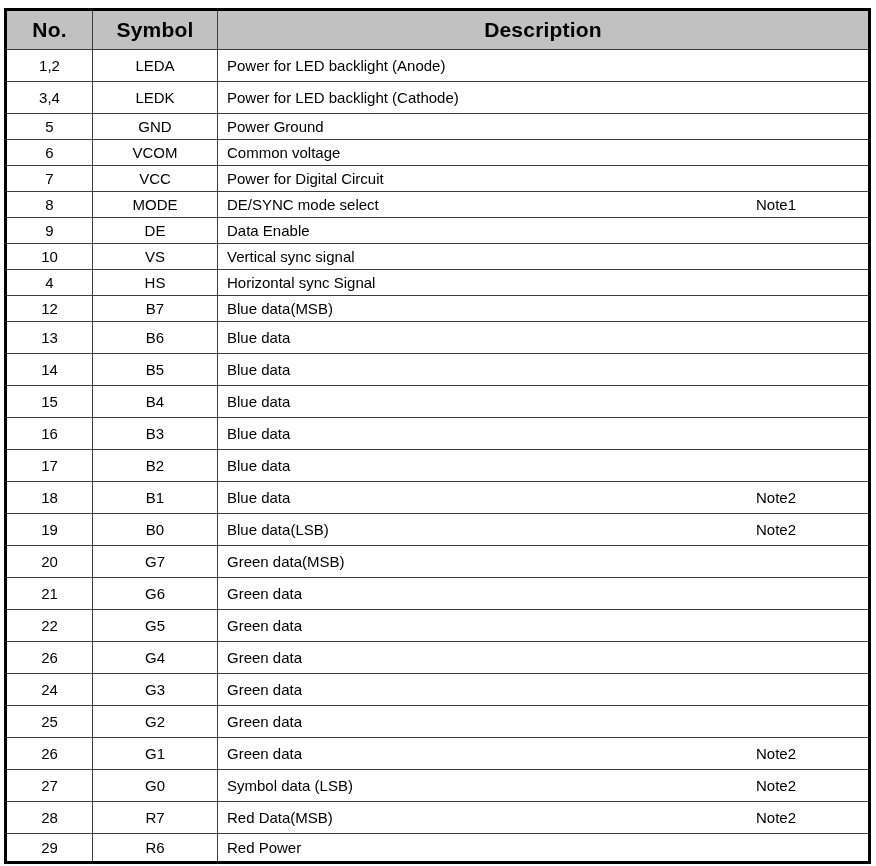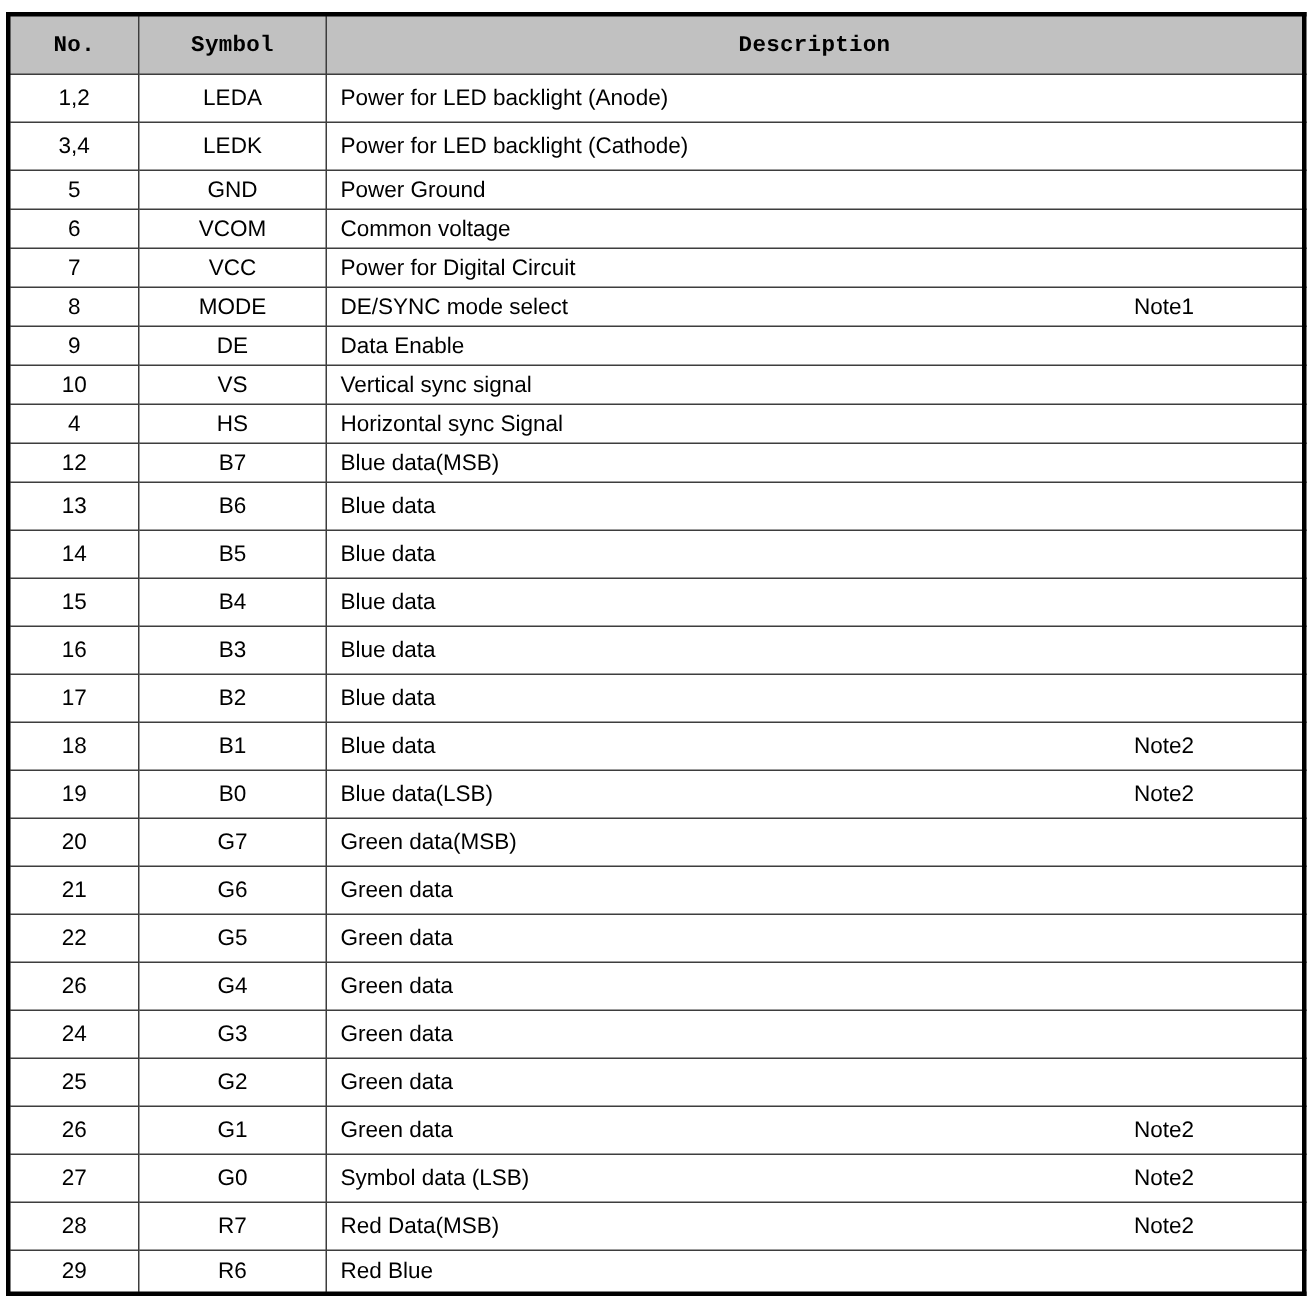--- a/index.html
+++ b/index.html
@@ -29,24 +29,23 @@
   }
   th, td {
     border: 1.5px solid var(--grid-color, #3d3d3d);
     padding: 0;
     vertical-align: middle;
   }
   thead tr { height: 40px; }
   th {
     background: var(--header-bg, #c1c1c1);
     font-weight: bold;
-    font-size: 15px;
+    font-size: 21px;
     text-align: center;
     letter-spacing: 0.2px;
-    font-family: Liberation Mono, monospace;
   }
   tbody td { font-size: 15px; }
   .row-tall  { height: 32px; }
   .row-short { height: 26px; }
   .row-last  { height: 29px; }
   .col-no, .col-symbol { text-align: center; }
   .col-desc .desc-inner {
     display: flex;
     justify-content: space-between;
     align-items: flex-end;
@@ -333,20 +332,20 @@
         <span class="desc-text">Red Data(MSB)</span>
         <span class="note">Note2</span>
       </div>
     </td>
   </tr>
         <tr class="row-tall row-last">
     <td class="col-no">29</td>
     <td class="col-symbol">R6</td>
     <td class="col-desc">
       <div class="desc-inner">
-        <span class="desc-text">Red Blue</span>
+        <span class="desc-text">Red Power</span>
         <span class="note"></span>
       </div>
     </td>
   </tr>
       </tbody>
   </table>
 </div>
 
 </body></html>

